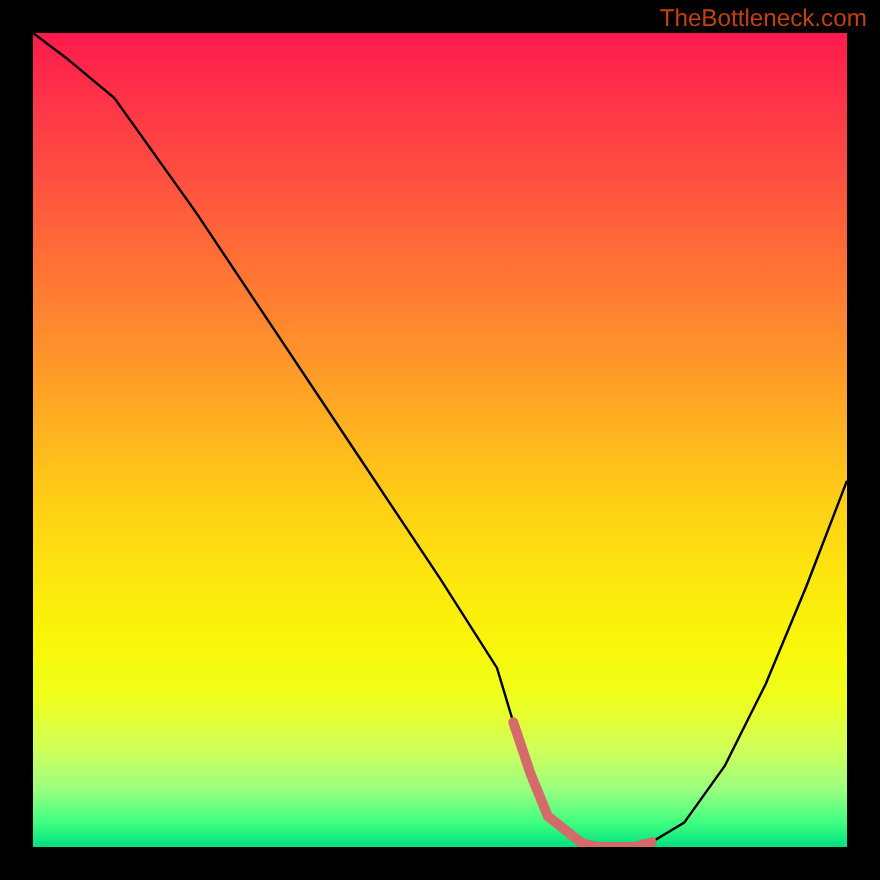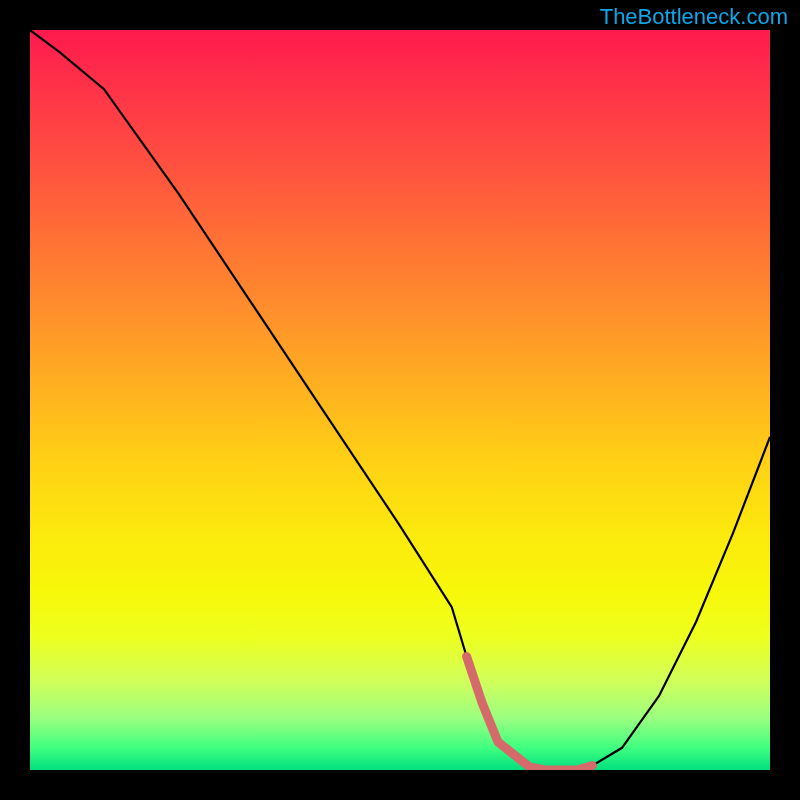--- a/index.html
+++ b/index.html
@@ -8,21 +8,21 @@
     width: 800px;
     height: 800px;
     background: #000;
     position: relative;
     font-family: Arial, sans-serif;
   }
   .watermark {
     position: absolute;
     top: 4px;
     right: 12px;
-    color: #0ea5e9;
+    color: #c2410c;
     font-size: 22px;
     font-weight: 500;
     z-index: 10;
   }
   .plot-area {
     position: absolute;
     left: 30px;
     top: 30px;
     width: 740px;
     height: 740px;

